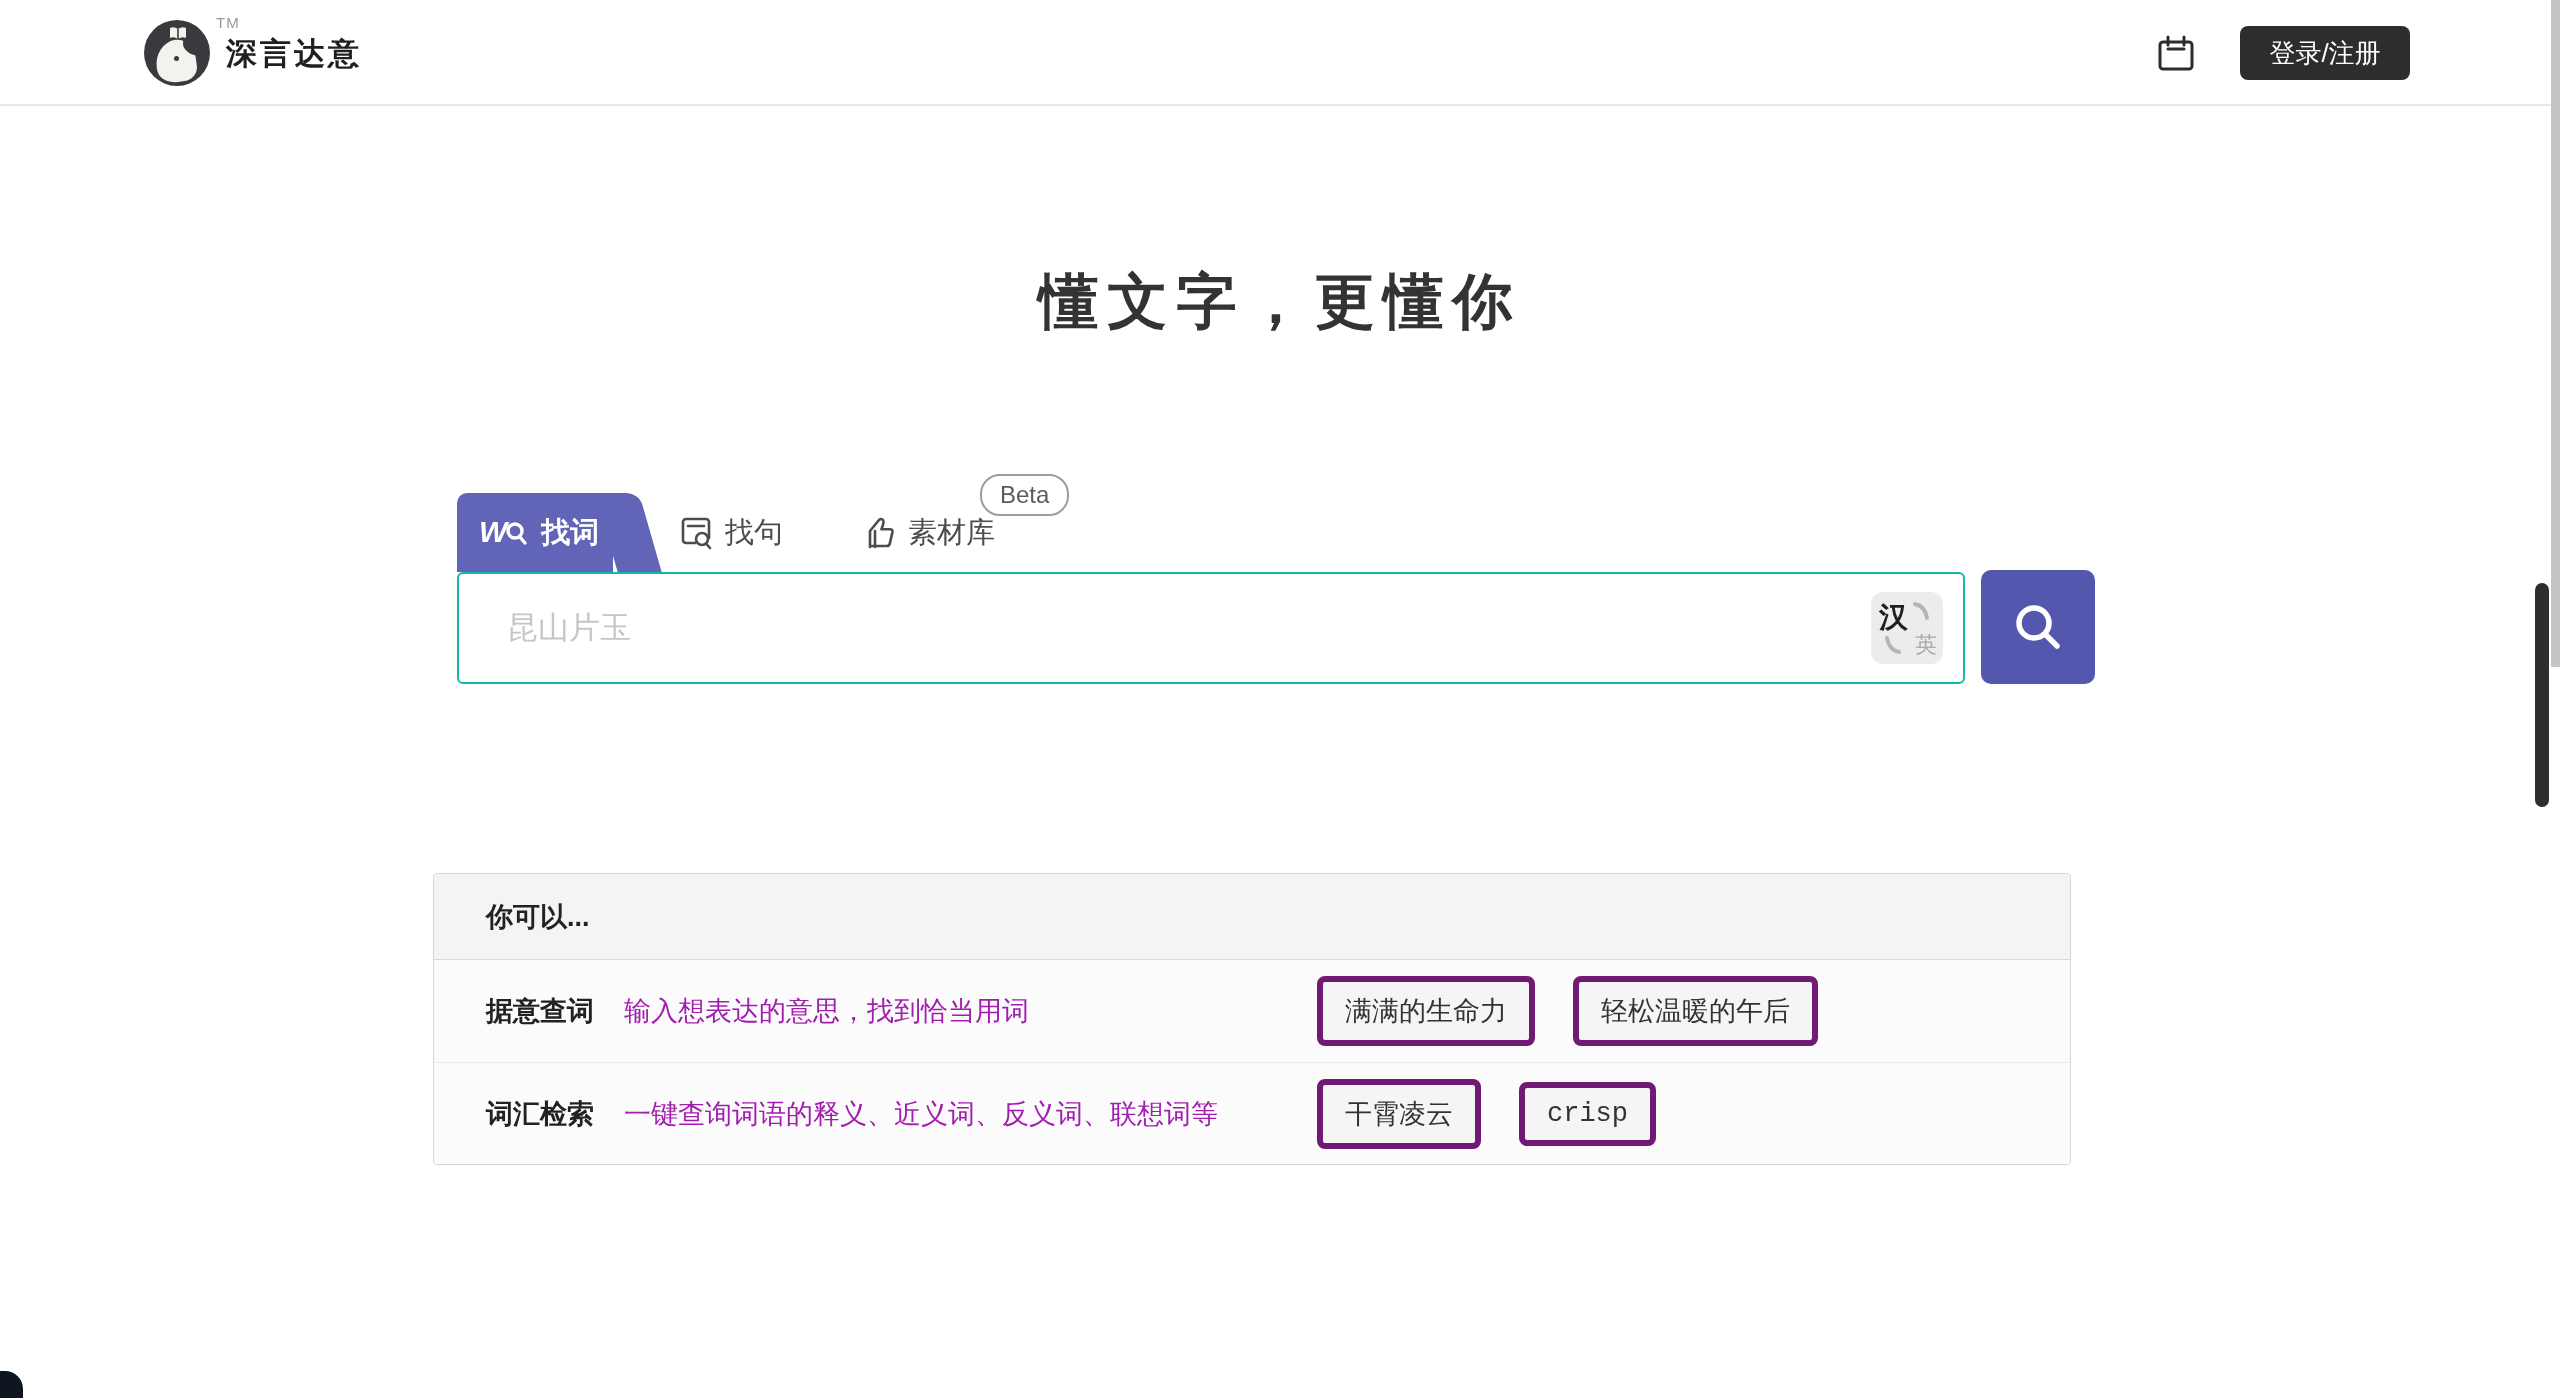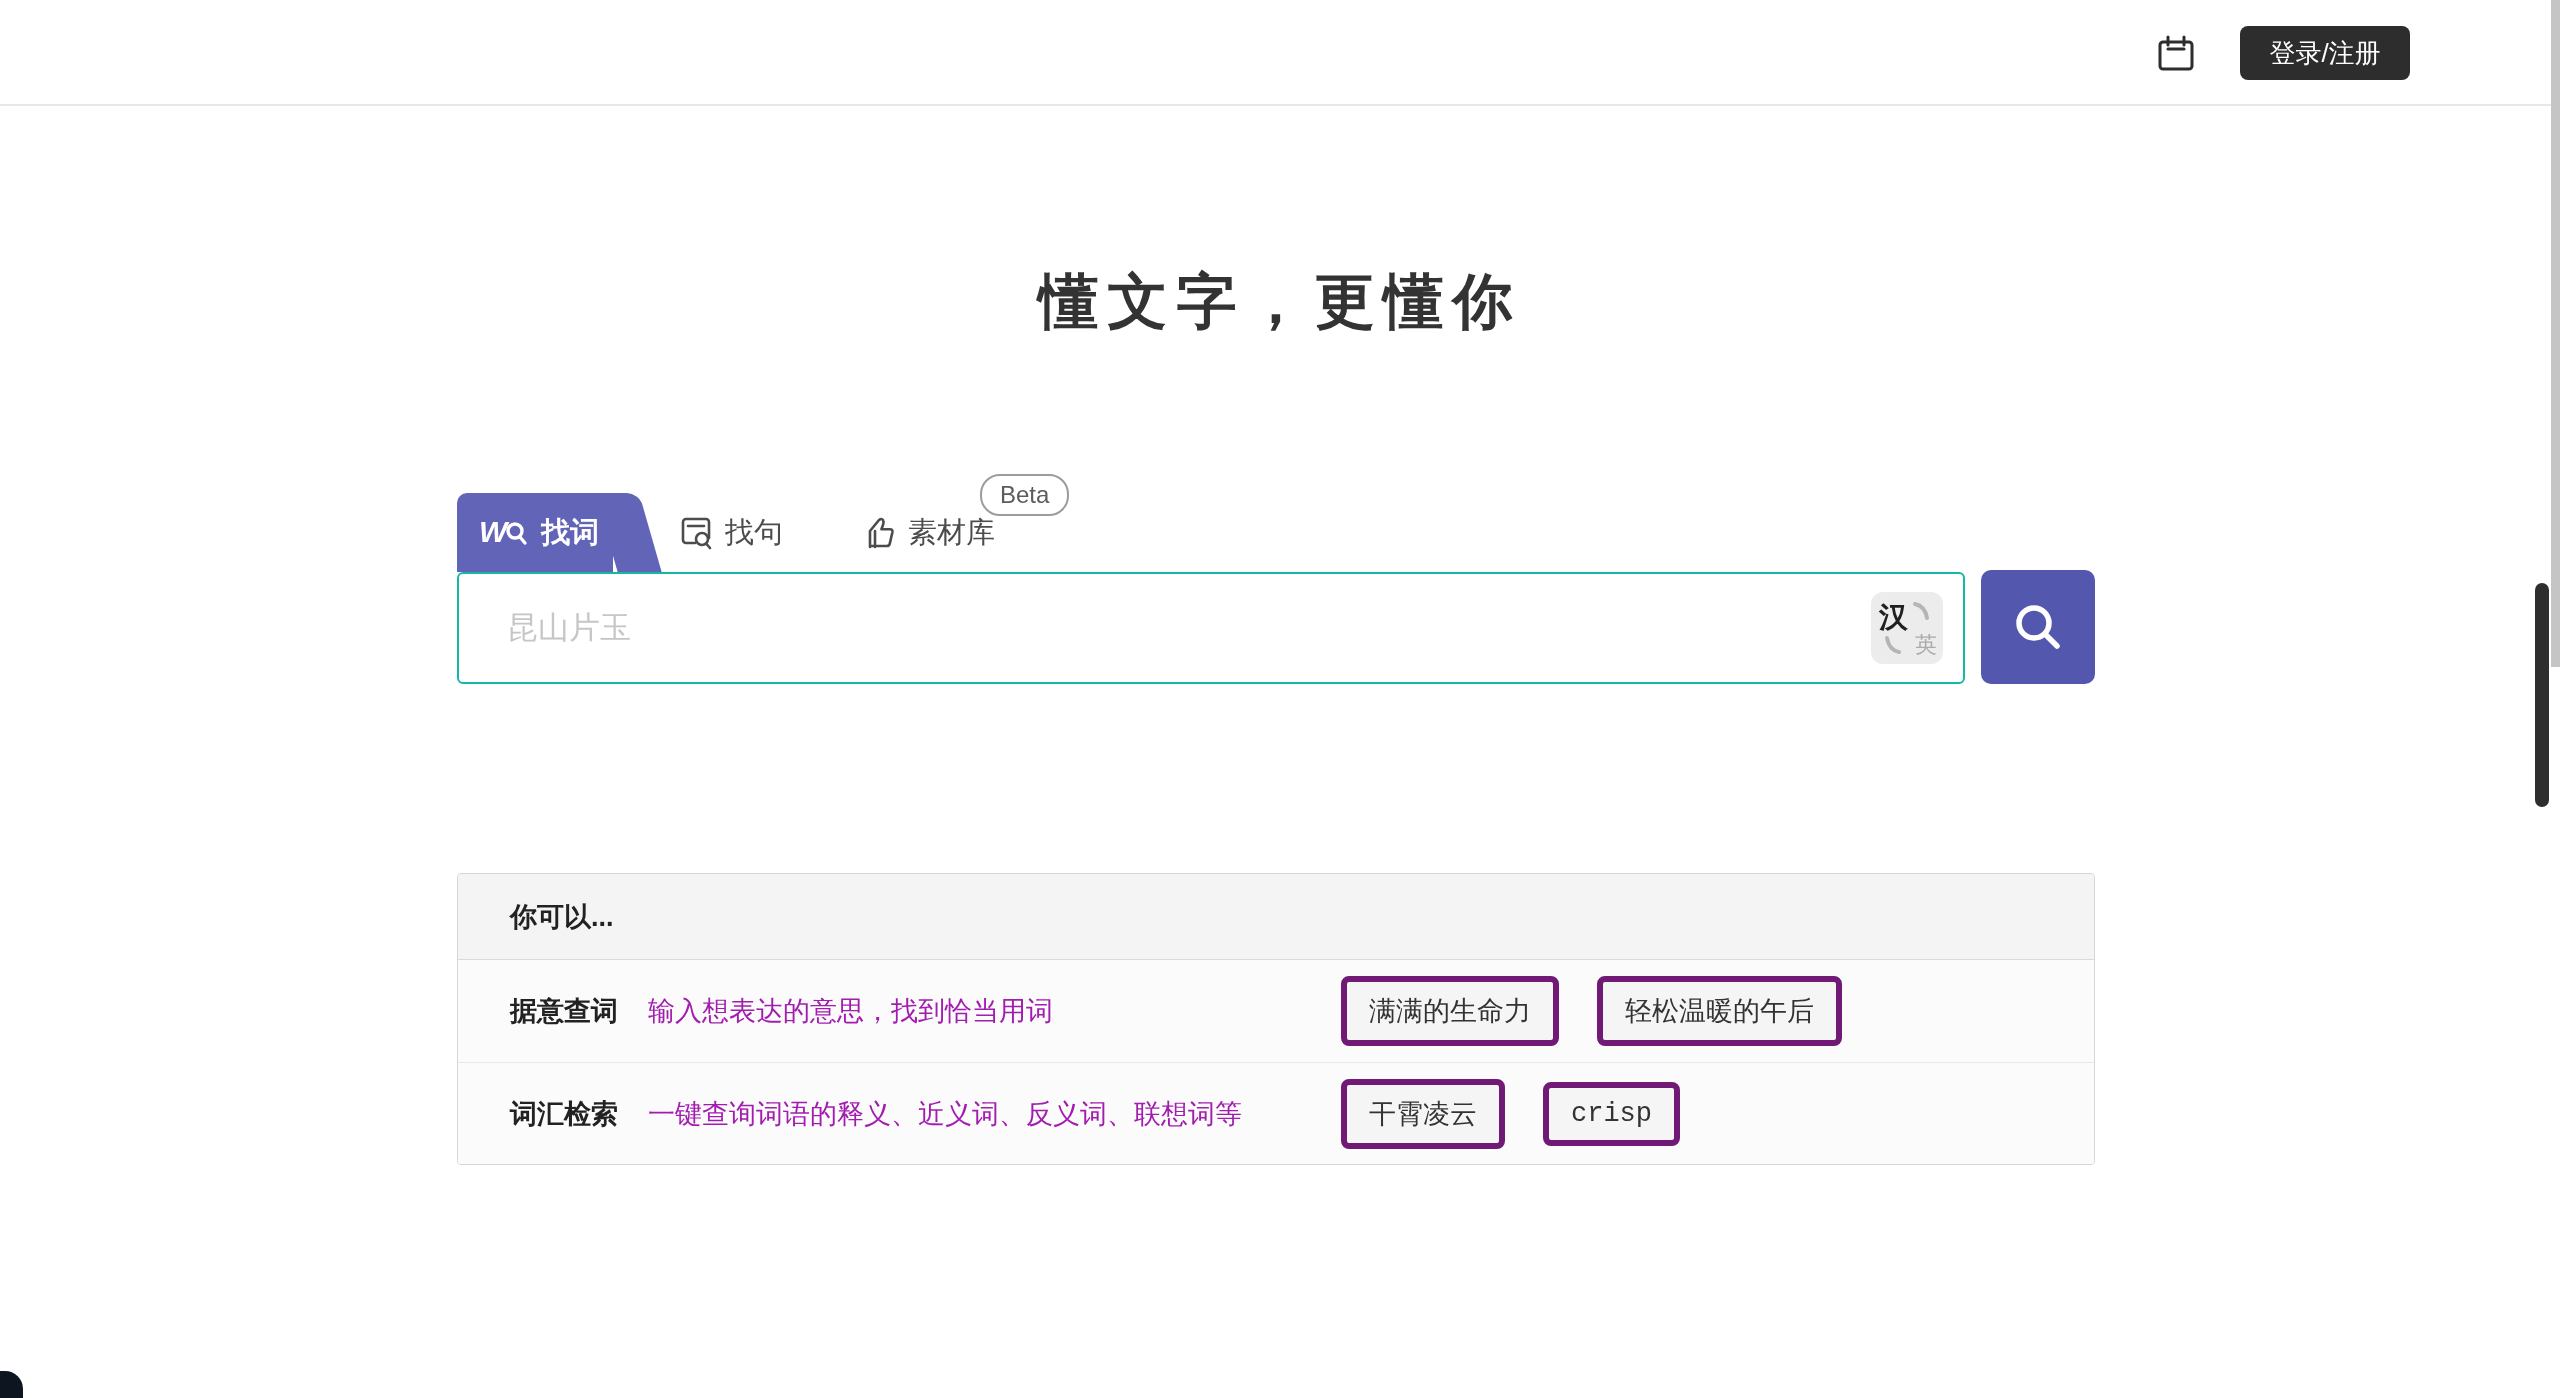--- a/index.html
+++ b/index.html
@@ -95,21 +95,21 @@
   .lang-en { position:absolute; right:6px; bottom:4px; font-size:22px; color:#ababab; }
   .lang-arcs { position:absolute; left:0; top:0; }
   .search-btn {
     position:absolute; left:1981px; top:570px; width:114px; height:114px;
     background:#5457ae; border:none; border-radius:10px; cursor:pointer;
     display:flex; align-items:center; justify-content:center;
   }
 
   
   .help-table {
-    position:absolute; left:457px; top:873px; width:1638px;
+    position:absolute; left:433px; top:873px; width:1638px;
     border:1px solid #d6d6d6; border-radius:4px; overflow:hidden; background:#fbfbfb;
   }
   .help-head {
     display:flex; height:86px; align-items:center; background:#f4f4f4;
     border-bottom:1px solid #d9d9d9; font-size:27px; font-weight:700; color:#222;
   }
   .col-capability { width:883px; padding-left:52px; display:flex; align-items:center; gap:30px; }
   .col-example { flex:1; display:flex; align-items:center; gap:38px; }
   .help-row { display:flex; min-height:102px; align-items:center; background:#fbfbfb; }
   .help-row + .help-row { border-top:1px solid #e9e9e9; }
@@ -131,20 +131,33 @@
   }
   .chat-corner {
     position:absolute; left:0; bottom:0; width:23px; height:27px;
     background:#0d1520; border-top-right-radius:18px; cursor:pointer;
   }
 </style>
 </head>
 <body>
 
 <div class="header">
+  <div class="logo-link">
+    <div class="logo-circle">
+      <div class="whale"></div>
+      <div class="whale-fin"></div>
+      <div class="whale-eye"></div>
+      <svg class="logo-book" width="20" height="16" viewBox="0 0 20 16">
+        <path d="M10 3 Q6 0 2 2 L2 12 Q6 10 10 13 Q14 10 18 12 L18 2 Q14 0 10 3 Z" fill="#f4f2ee"></path>
+        <line x1="10" y1="3" x2="10" y2="13" stroke="#3a3a3e" stroke-width="1.6"></line>
+      </svg>
+    </div>
+    <span class="tm-mark">TM</span>
+    <div class="brand-name">深言达意</div>
+  </div>
 
   <div class="calendar-btn">
     <svg width="42" height="42" viewBox="0 0 42 42" fill="none" stroke="#2d2d2d" stroke-width="3" stroke-linecap="round">
       <rect x="5" y="9" width="32" height="27" rx="3"></rect>
       <line x1="13" y1="4" x2="13" y2="12"></line>
       <line x1="29" y1="4" x2="29" y2="12"></line>
       <line x1="13" y1="16" x2="29" y2="16"></line>
     </svg>
   </div>
 

